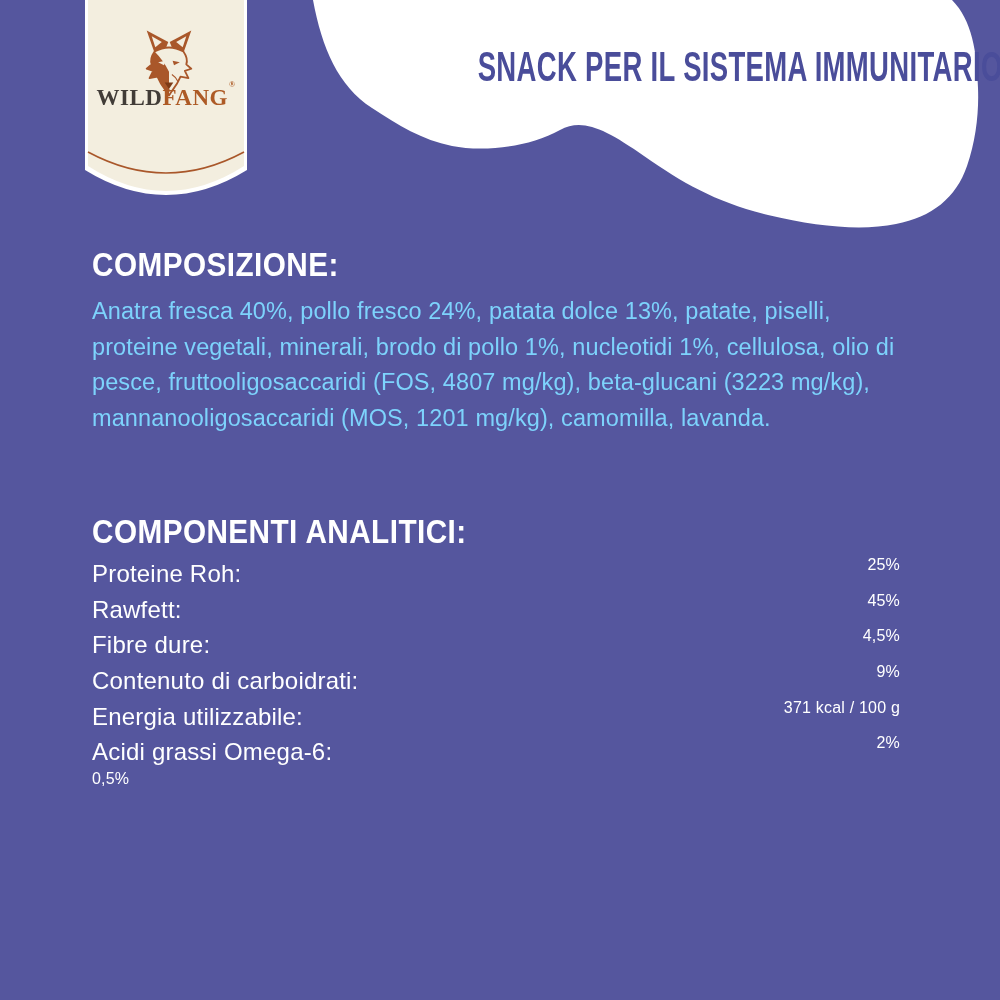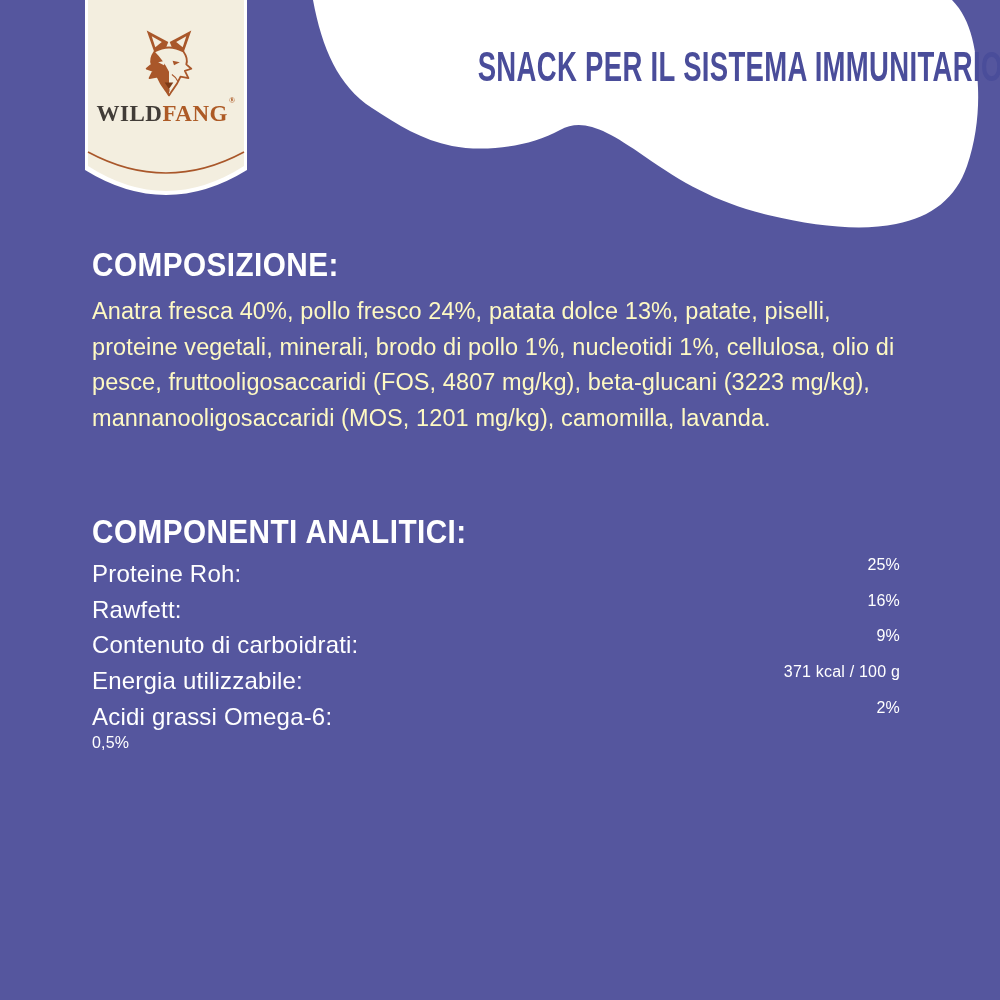--- a/index.html
+++ b/index.html
@@ -20,37 +20,37 @@
     display:inline-block;white-space:nowrap;
     font-size:43px;font-weight:700;letter-spacing:.5px;
     color:#4a4d9a;
     transform:scaleX(.64);transform-origin:center top;
   }
   
   .badge{position:absolute;left:84px;top:0;width:164px;height:205px;}
   .badge svg.shape{position:absolute;left:0;top:0;width:164px;height:205px;}
   .badge svg.wolf{position:absolute;left:48px;top:27px;width:74px;height:72px;}
   .brandname{
-    position:absolute;left:0;top:86px;width:164px;height:30px;line-height:30px;
+    position:absolute;left:0;top:70px;width:164px;height:30px;line-height:30px;
     text-align:center;font-family:"Liberation Serif","DejaVu Serif",serif;
     font-weight:700;font-size:23px;letter-spacing:.5px;white-space:nowrap;
   }
   .brandname .wild{color:#413c37;}
   .brandname .fang{color:#ad5a25;}
   .brandname .reg{color:#ad5a25;font-size:8px;vertical-align:18px;margin-left:1px;}
   
   h2.sec{
     position:absolute;margin:0;
     font-size:33px;font-weight:700;letter-spacing:.5px;color:#ffffff;
     transform:scaleX(.9);transform-origin:left top;white-space:nowrap;
   }
   #composition-heading{left:92px;top:246px;}
   #composition-text{
     position:absolute;left:92px;top:294px;width:818px;margin:0;
-    font-size:23.5px;line-height:35.5px;color:#fef9c3;letter-spacing:.1px;
+    font-size:23.5px;line-height:35.5px;color:#7dd3fc;letter-spacing:.1px;
   }
   #analytical-heading{left:92px;top:513px;}
   .rows{position:absolute;left:92px;top:556px;width:808px;}
   .row{display:flex;justify-content:space-between;height:35.7px;line-height:35.7px;}
   .row .label{font-size:24px;color:#ffffff;letter-spacing:.2px;}
   .row .value{font-size:16px;color:#ffffff;letter-spacing:.2px;transform:translateY(-9px);}
 </style>
 </head>
 <body>
 
@@ -111,23 +111,27 @@
 
   <h2 class="sec" id="analytical-heading">COMPONENTI ANALITICI:</h2>
   <div class="rows" id="analytical-rows">
     <div class="row">
       <span class="label">Proteine Roh:</span>
       <span class="value">25%</span>
     </div>
 
     <div class="row">
       <span class="label">Rawfett:</span>
-      <span class="value">16%</span>
+      <span class="value">45%</span>
     </div>
 
+    <div class="row">
+      <span class="label">Fibre dure:</span>
+      <span class="value">4,5%</span>
+    </div>
 
 
 
     <div class="row">
       <span class="label">Contenuto di carboidrati:</span>
       <span class="value">9%</span>
     </div>
 
     <div class="row">
       <span class="label">Energia utilizzabile:</span>

